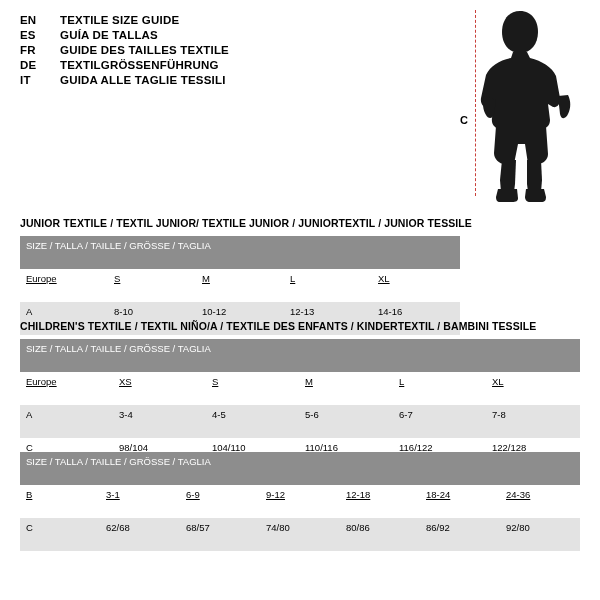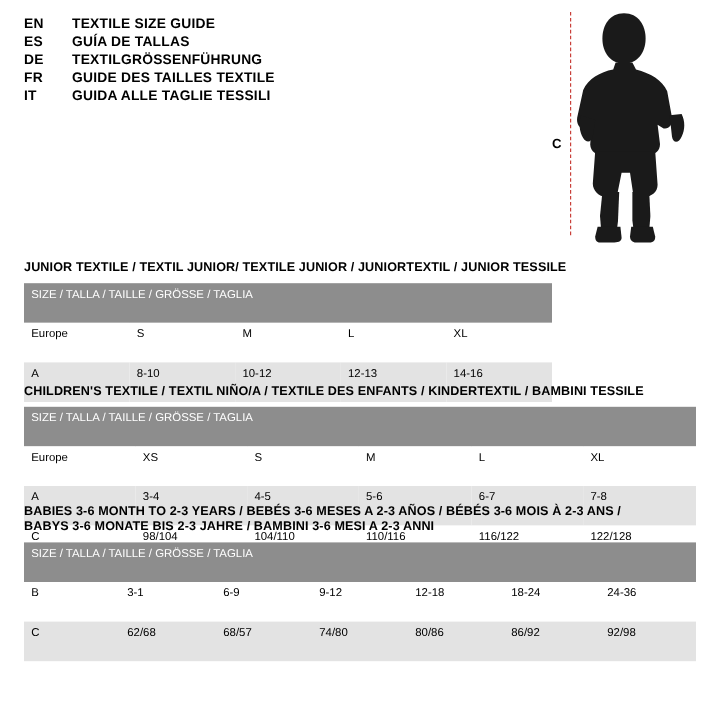--- a/index.html
+++ b/index.html
@@ -108,20 +108,21 @@
     background: #8d8d8d;
     color: #ffffff;
     font-size: 9.5px;
     font-weight: normal;
   }
   .shade td {
     background: #e3e3e3;
   }
   .plain td {
     background: #ffffff;
+    text-decoration: underline;
   }
   .hdr-row .hdr-label {
     font-weight: normal;
   }
 
   
   .legend {
     position: absolute;
     left: 20px;
     width: 560px;
@@ -142,26 +143,26 @@
   <div class="lang-block">
     <div class="lang-row">
       <div class="lang-code">EN</div>
       <div class="lang-text">TEXTILE SIZE GUIDE</div>
     </div>
     <div class="lang-row">
       <div class="lang-code">ES</div>
       <div class="lang-text">GUÍA DE TALLAS</div>
     </div>
     <div class="lang-row">
+      <div class="lang-code">FR</div>
+      <div class="lang-text">GUIDE DES TAILLES TEXTILE</div>
+    </div>
+    <div class="lang-row">
       <div class="lang-code">DE</div>
       <div class="lang-text">TEXTILGRÖSSENFÜHRUNG</div>
-    </div>
-    <div class="lang-row">
-      <div class="lang-code">FR</div>
-      <div class="lang-text">GUIDE DES TAILLES TEXTILE</div>
     </div>
     <div class="lang-row">
       <div class="lang-code">IT</div>
       <div class="lang-text">GUIDA ALLE TAGLIE TESSILI</div>
     </div>
   </div>
 
   <div class="figure-area">
     <div class="dashed-line"></div>
     <div class="c-label">C</div>
@@ -262,24 +263,20 @@
         <td>C</td>
         <td>98/104</td>
         <td>104/110</td>
         <td>110/116</td>
         <td>116/122</td>
         <td>122/128</td>
       </tr>
     </tbody>
   </table>
 
-  <div class="section-title two-line" style="top:420px;">
-    <div>BABIES 3-6 MONTH TO 2-3 YEARS / BEBÉS 3-6 MESES A 2-3 AÑOS / BÉBÉS 3-6 MOIS À 2-3 ANS /</div>
-    <div>BABYS 3-6 MONATE BIS 2-3 JAHRE / BAMBINI 3-6 MESI A 2-3 ANNI</div>
-  </div>
 
   <table class="size-table" style="left:20px; top:452px; width:560px;">
     <colgroup>
       <col style="width:80px">
         <col style="width:80px">
         <col style="width:80px">
         <col style="width:80px">
         <col style="width:80px">
         <col style="width:80px">
         <col style="width:80px">
@@ -297,19 +294,19 @@
         <td>18-24</td>
         <td>24-36</td>
       </tr>
       <tr class="shade">
         <td>C</td>
         <td>62/68</td>
         <td>68/57</td>
         <td>74/80</td>
         <td>80/86</td>
         <td>86/92</td>
-        <td>92/98</td>
+        <td>92/80</td>
       </tr>
     </tbody>
   </table>
 
 
 </div>
 
 </body></html>

